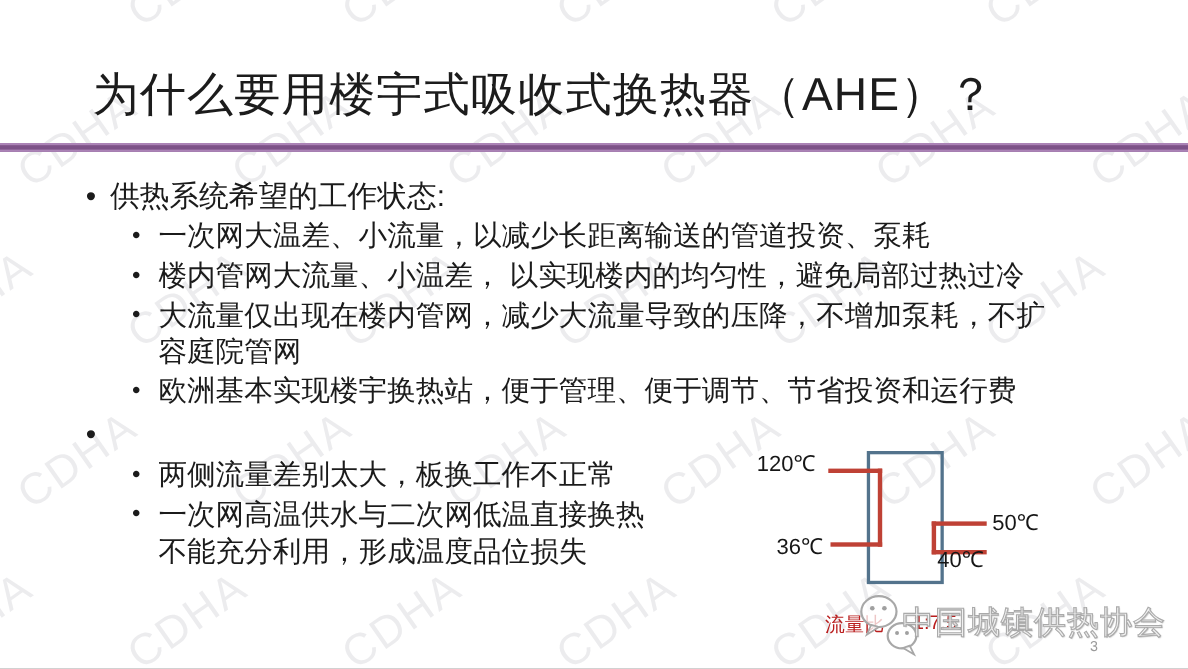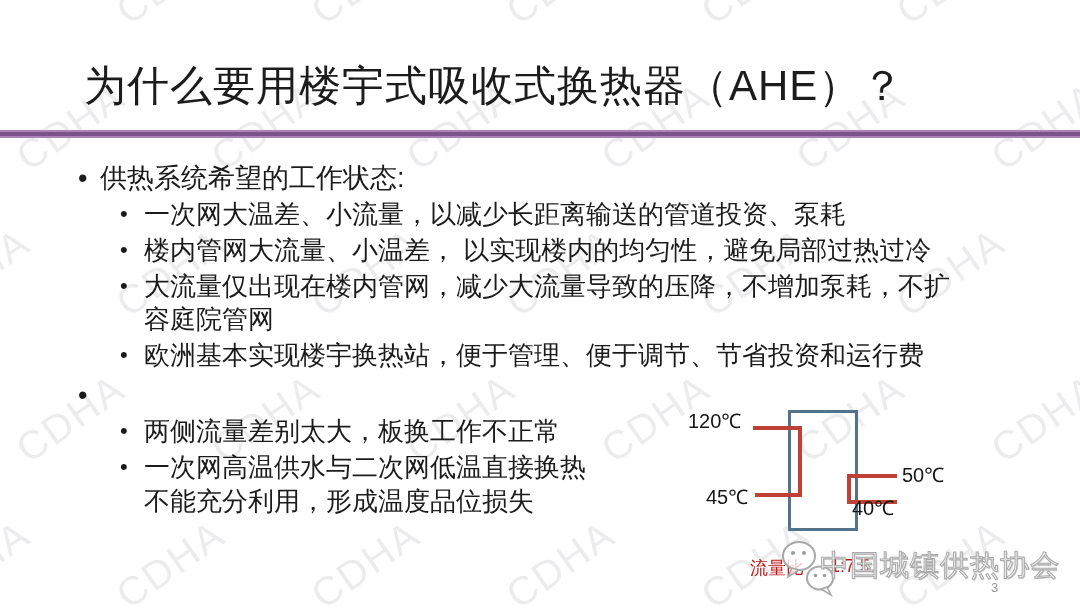--- a/index.html
+++ b/index.html
@@ -232,21 +232,21 @@
 
   <div class="diagram">
     <div class="hx-box" style="border-color: rgb(83, 115, 140);"></div>
     <div class="pipe lt" style="background: rgb(191, 65, 53);"></div>
     <div class="pipe lv" style="background: rgb(191, 65, 53);"></div>
     <div class="pipe lb" style="background: rgb(191, 65, 53);"></div>
     <div class="pipe rt" style="background: rgb(191, 65, 53);"></div>
     <div class="pipe rv" style="background: rgb(191, 65, 53);"></div>
     <div class="pipe rb" style="background: rgb(191, 65, 53);"></div>
     <div class="temp t120">120℃</div>
-    <div class="temp t45">45℃</div>
+    <div class="temp t45">36℃</div>
     <div class="temp t50">50℃</div>
     <div class="temp t40">40℃</div>
     <div class="flow-ratio lab">流量比</div>
     <div class="flow-ratio val">1:7.5</div>
   </div>
 
   <div class="footer">
     <svg class="wechat-icon" viewBox="0 0 58 60">
       <g fill="rgba(255,255,255,0.75)" stroke="#a8a8a8" stroke-width="2">
         <ellipse cx="19" cy="19" rx="16" ry="14"></ellipse>

